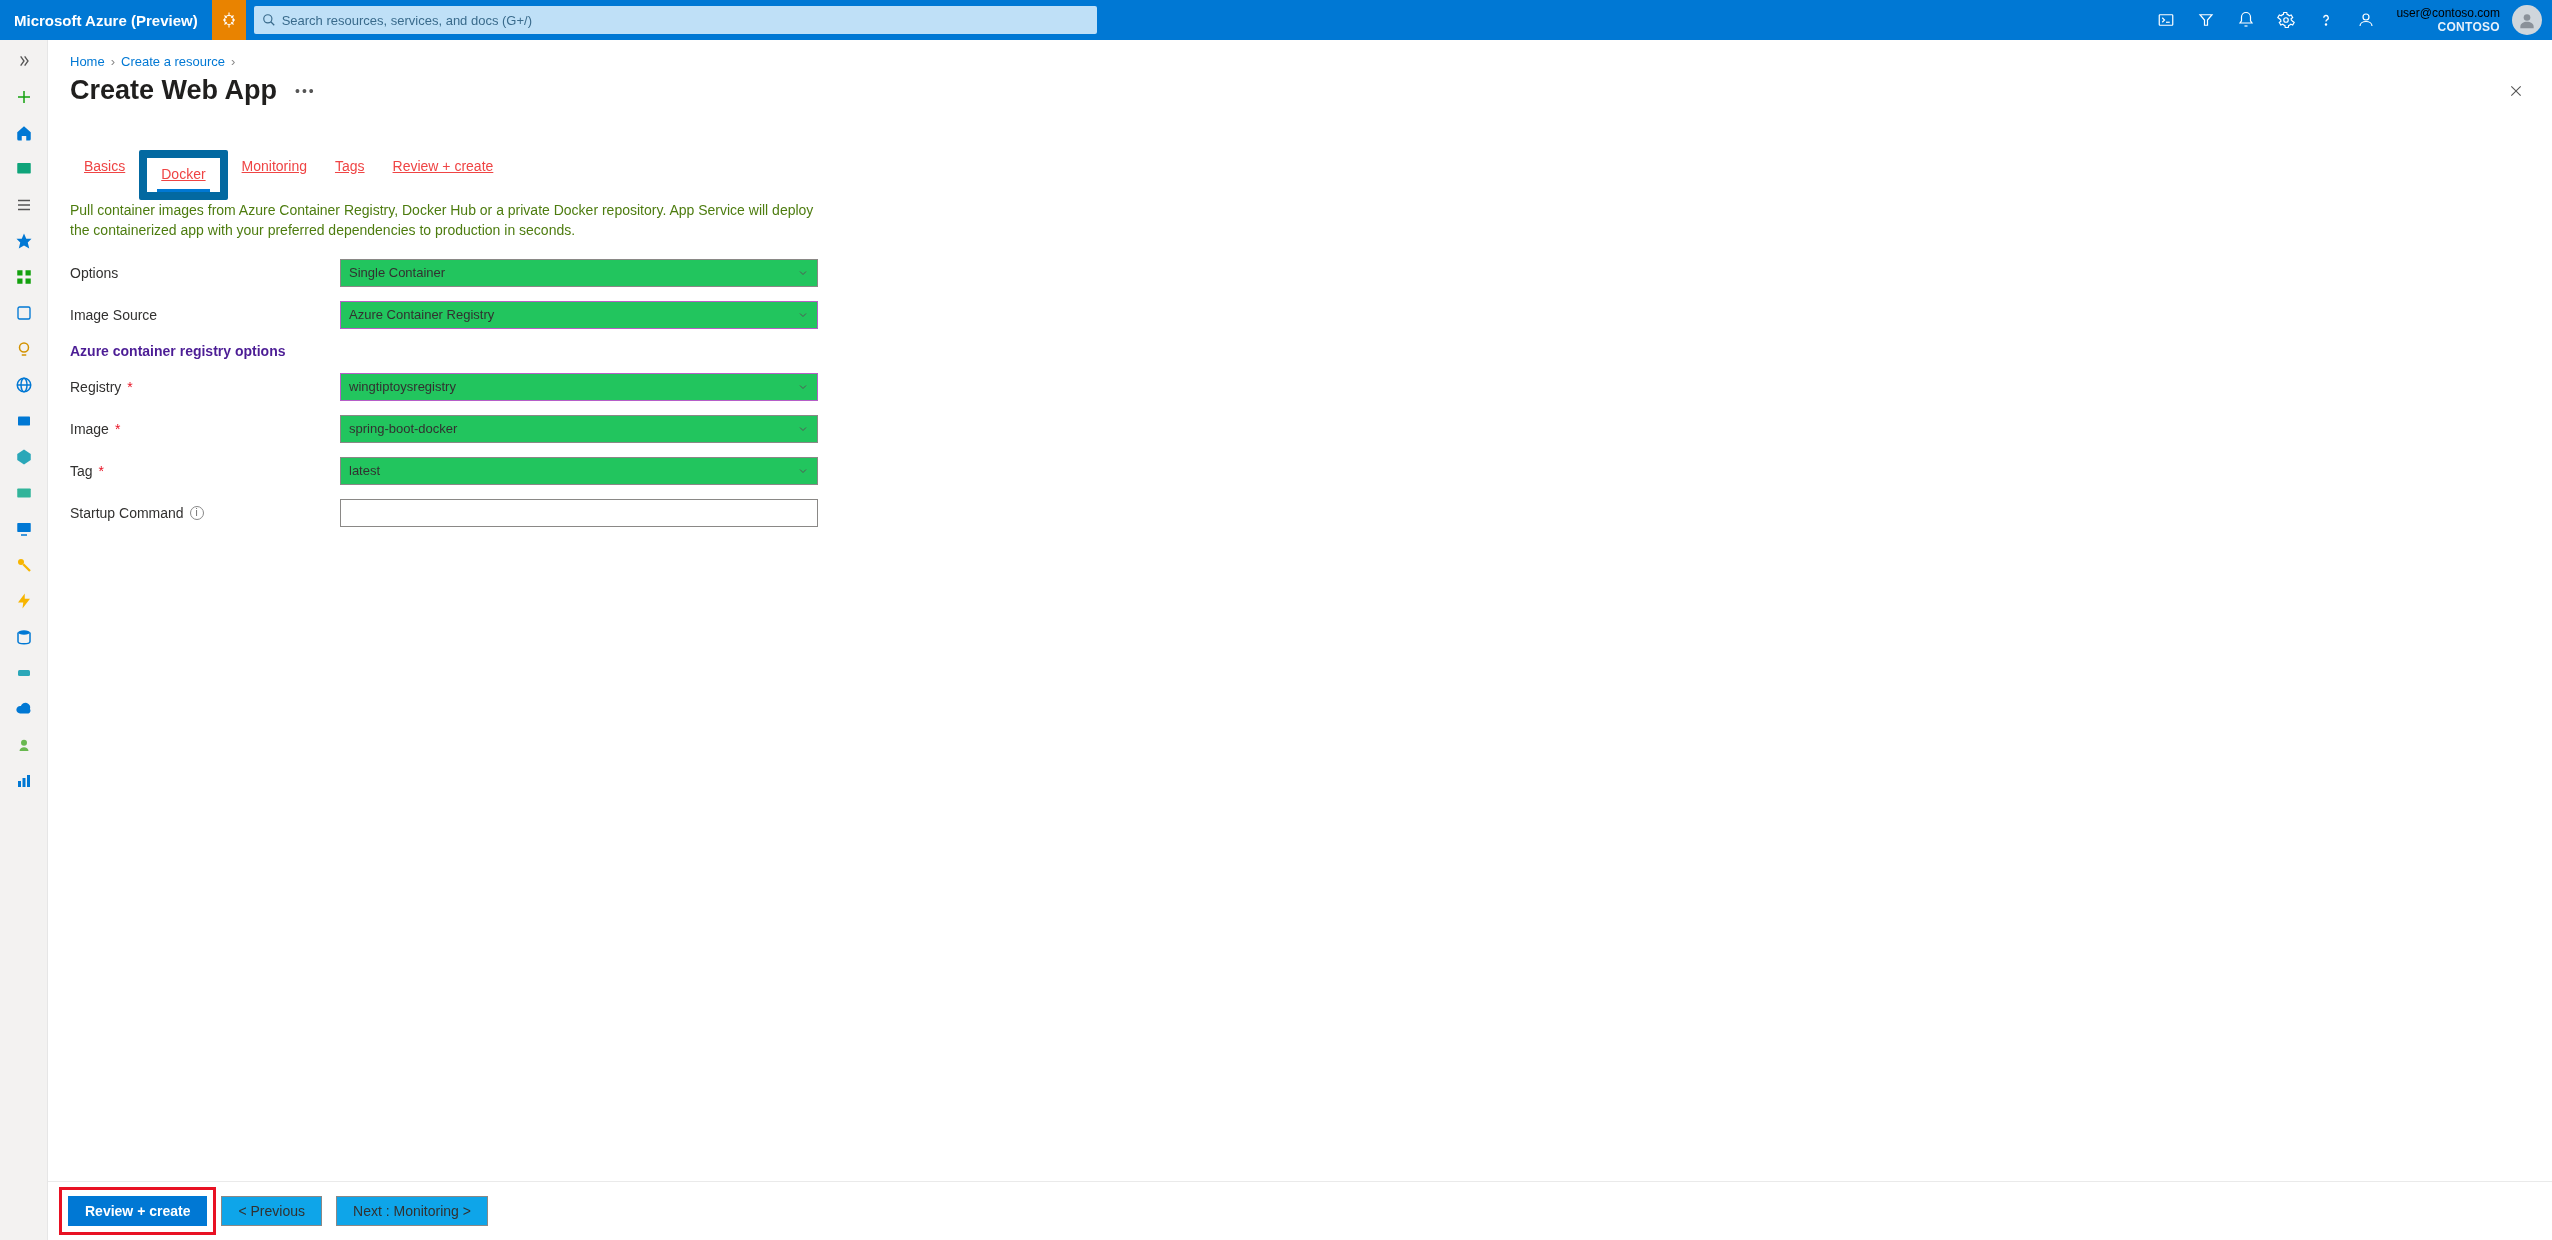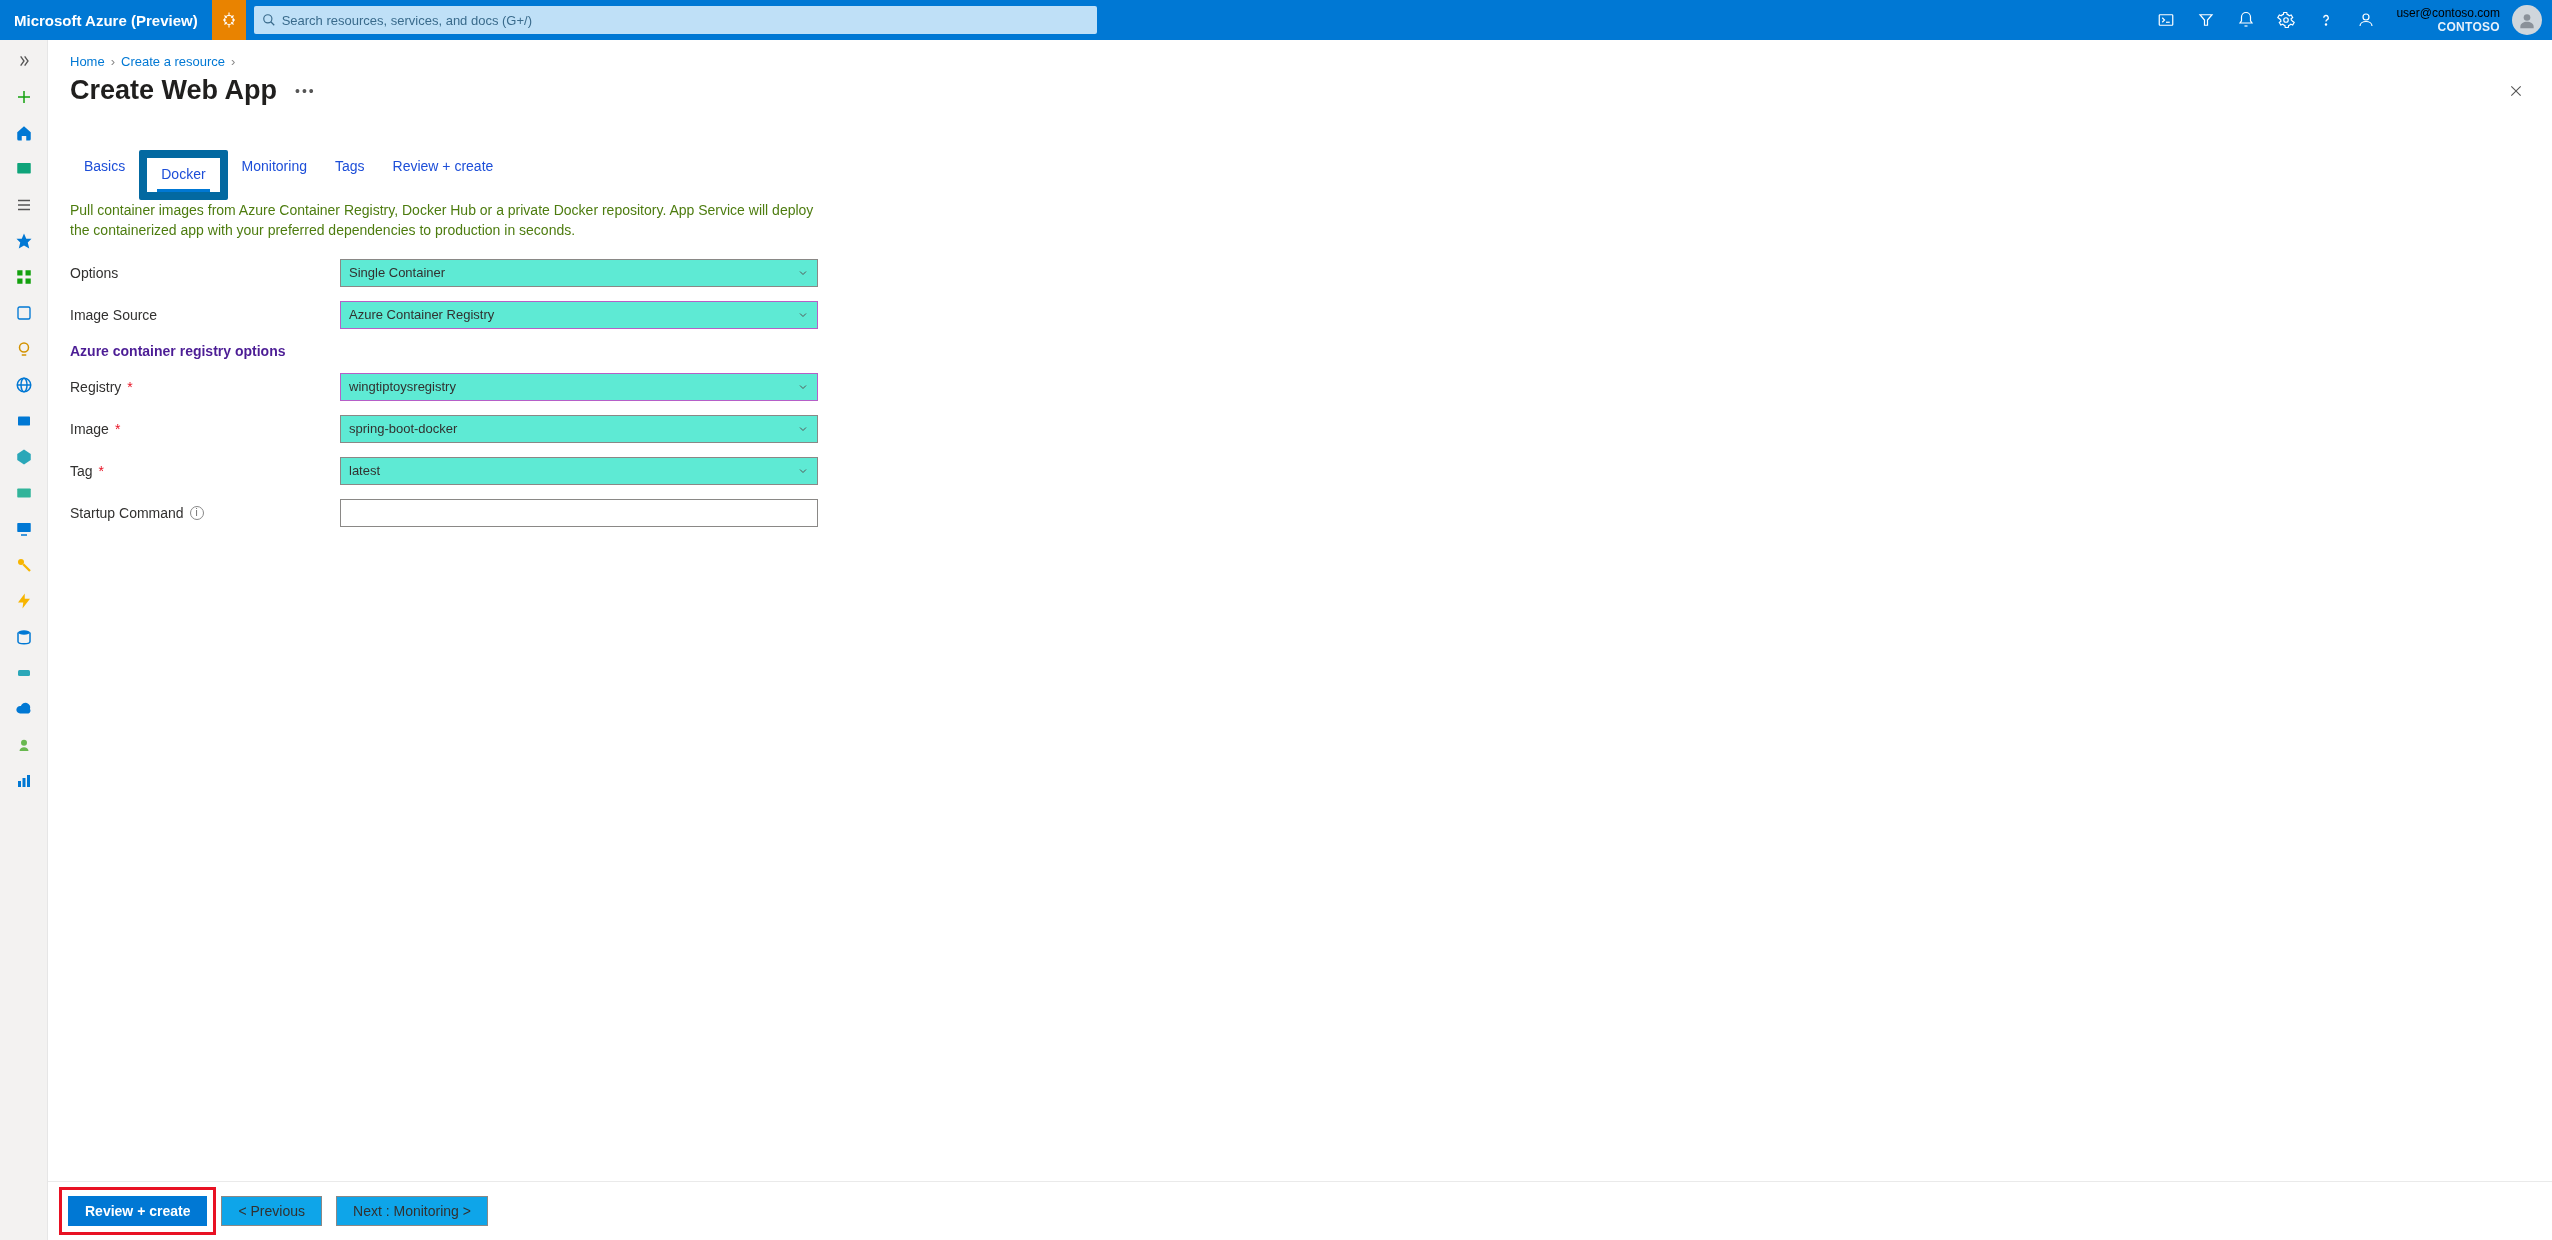--- a/index.html
+++ b/index.html
@@ -37,35 +37,35 @@
 
   .title-row { display:flex; align-items:center; padding: 2px 22px 8px 22px; }
   .page-title { font-size: 27px; font-weight:600; color:#201f1e; }
   .more-dots { margin-left: 18px; color:#555; letter-spacing:2px; cursor:pointer; font-size:14px; }
   .close-x { margin-left:auto; width:28px; height:28px; display:flex; align-items:center; justify-content:center; cursor:pointer; color:#555; font-size:20px; }
 
   .body-scroll { flex:1; overflow:auto; padding: 0 22px 20px 22px; }
 
   
   .tabs { display:flex; gap: 0; margin-top: 36px; padding-bottom: 0; font-size:14px; }
-  .tab { padding: 8px 14px 10px 14px; color:#1d4ed8; cursor:pointer; position:relative; }
+  .tab { padding: 8px 14px 10px 14px; color:#ef4444; cursor:pointer; position:relative;text-decoration:underline; }
   .tab.active { font-weight:400; }
   .tab.active::after { content:""; position:absolute; left:10px; right:10px; bottom:0; height:3px; background:#0078d4; }
   .tab.boxed { border: 8px solid #0369a1; border-radius:2px; }
 
   .description { max-width:760px; font-size:14px; color:#4d7c0f; line-height:1.45;}
 
   
   .form { margin-top: 18px; }
   .form-row { display:flex; align-items:center; margin-bottom: 14px; }
   .form-label { width: 270px; font-size:14px; color:#323130; display:flex; align-items:center; gap:6px; }
   .req { color:#e81123; }
   .info-icon { width:14px; height:14px; border:1px solid #888; border-radius:50%; display:inline-flex; align-items:center; justify-content:center; font-size:10px; color:#666; }
   .form-control { width: 478px; }
-  .select { width:100%; height:28px; border:1px solid #8a8886; background:#5eead4; display:flex; align-items:center; justify-content:space-between; padding: 0 8px; font-size:13px; color:#323130; cursor:pointer; }
+  .select { width:100%; height:28px; border:1px solid #8a8886; background:#22c55e; display:flex; align-items:center; justify-content:space-between; padding: 0 8px; font-size:13px; color:#323130; cursor:pointer; }
   .select.purple { border-color:#b65fc7; }
   .select .chev { color:#555; }
   .text-input { width:100%; height:28px; border:1px solid #8a8886; background:#fff; padding:0 8px; font-size:13px; outline:none; }
 
   .section-heading { font-size:14px; font-weight:600; margin-top: 12px; margin-bottom: 14px; color:#4c1d95; }
 
   
   .footer { border-top:1px solid #eaeaea; padding: 14px 20px; display:flex; gap: 14px; }
   .btn { height:30px; padding: 0 16px; font-size:14px; display:inline-flex; align-items:center; justify-content:center; cursor:pointer; background:#0ea5e9; border:1px solid #8a8886; color:#323130; }
   .btn.primary { background:#0078d4; border-color:#0078d4; color:#fff; font-weight:600; }

